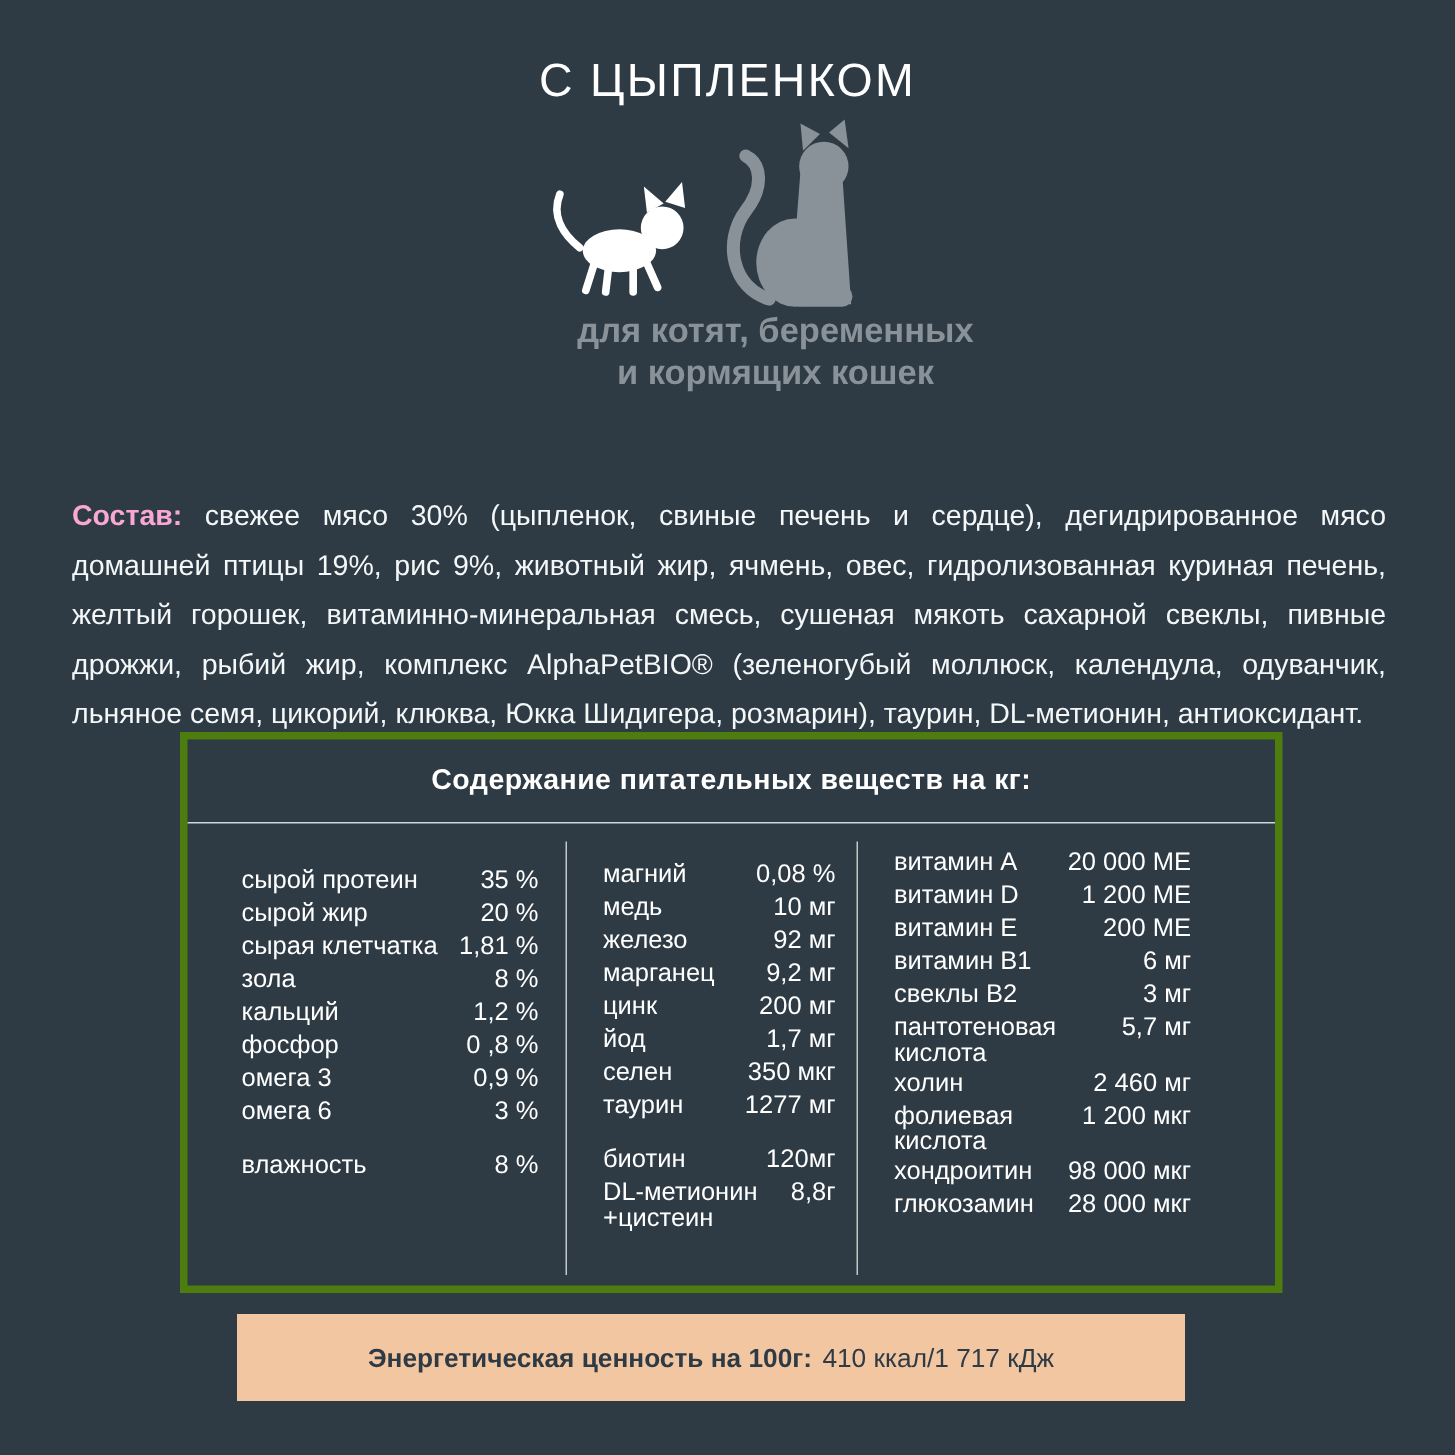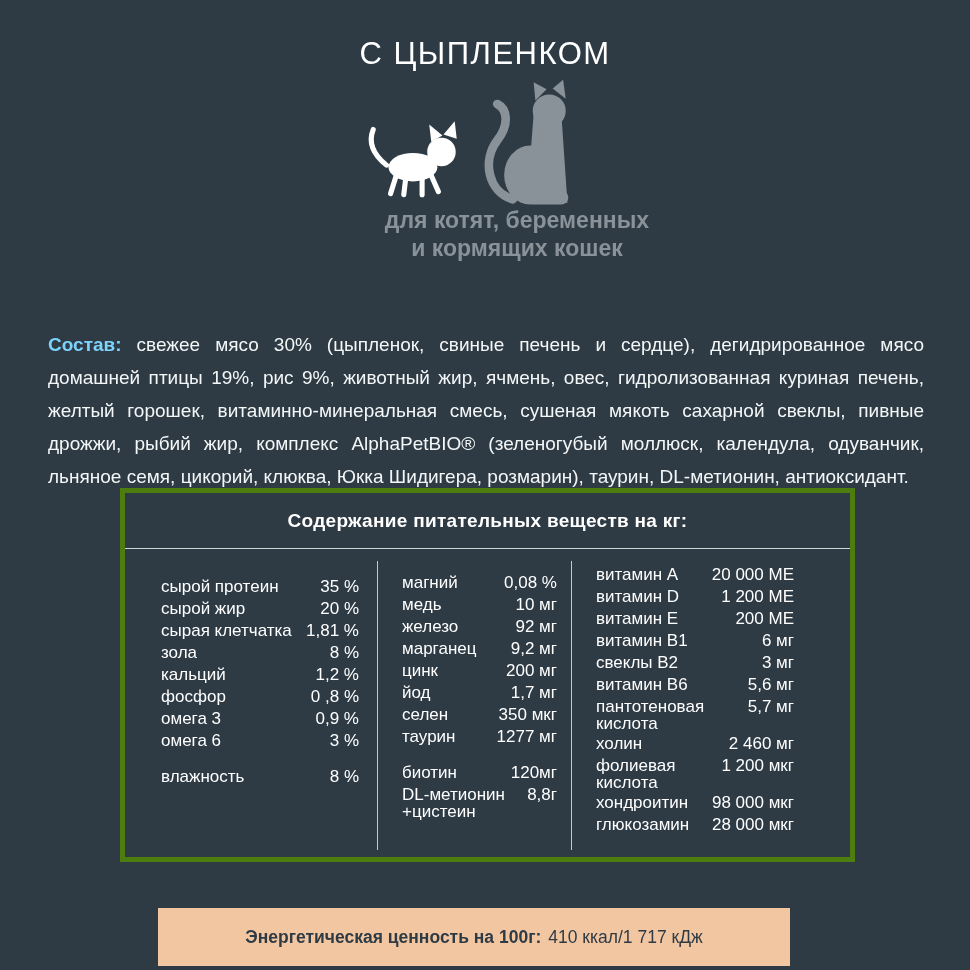--- a/index.html
+++ b/index.html
@@ -17,21 +17,21 @@
   .bigcat{position:absolute;left:478px;top:78px;}
   .audience{
     position:absolute;top:206px;left:0;width:100%;
     text-align:center;font-weight:bold;font-size:23px;line-height:28px;
     color:#8a9299;white-space:pre-line;padding-left:32px;
   }
   .composition{
     position:absolute;left:48px;top:309px;width:876px;
     font-size:19px;line-height:33px;text-align:justify;color:#f4f7f8;
   }
-  .composition b{color:#7dd3fc;}
+  .composition b{color:#f9a8d4;}
   .ntable{
     position:absolute;left:120px;top:488px;width:735px;height:374px;
     border:5px solid #4d7c0f;box-sizing:border-box;
   }
   .nt-header{
     height:55px;display:flex;align-items:center;justify-content:center;
     border-bottom:1px solid #cfd6da;font-weight:bold;font-size:19px;letter-spacing:.3px;
   }
   .nt-body{display:flex;height:317px;box-sizing:border-box;}
   .nt-col{box-sizing:border-box;}
@@ -45,21 +45,20 @@
   }
   .nt-label{text-align:left;}
   .nt-label2{display:block;line-height:15px;margin-top:0px;}
   .nt-value{text-align:right;white-space:nowrap;padding-left:6px;}
   .nt-spacer{height:14px;}
   .energy{
     position:absolute;left:158px;top:876px;width:632px;height:58px;
     background:#f3c6a2;color:#2e3b45;
     display:flex;align-items:center;justify-content:center;
     font-size:17.5px;
-    margin-top:32px;
   }
   .energy b{margin-right:7px;}
 </style>
 </head>
 <body>
 
 <div class="title">С ЦЫПЛЕНКОМ</div>
 
 <div class="cats">
   <svg class="kitten" width="112" height="92" viewBox="0 0 110 90" aria-hidden="true">
@@ -195,24 +194,20 @@
         </div>
         <div class="nt-row">
           <span class="nt-label">витамин B1</span>
           <span class="nt-value">6 мг</span>
         </div>
         <div class="nt-row">
           <span class="nt-label">свеклы B2</span>
           <span class="nt-value">3 мг</span>
         </div>
         <div class="nt-row">
-          <span class="nt-label">витамин B6</span>
-          <span class="nt-value">5,6 мг</span>
-        </div>
-        <div class="nt-row">
           <span class="nt-label">пантотеновая<span class="nt-label2">кислота</span></span>
           <span class="nt-value">5,7 мг</span>
         </div>
         <div class="nt-row">
           <span class="nt-label">холин</span>
           <span class="nt-value">2 460 мг</span>
         </div>
         <div class="nt-row">
           <span class="nt-label">фолиевая<span class="nt-label2">кислота</span></span>
           <span class="nt-value">1 200 мкг</span>

